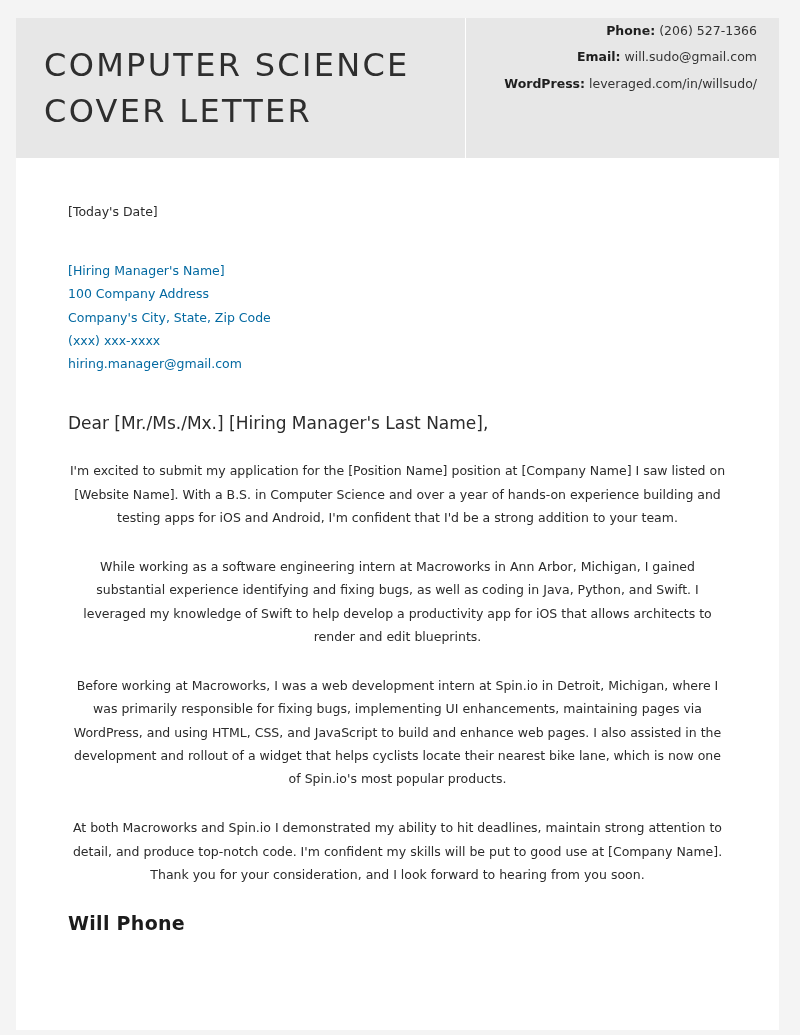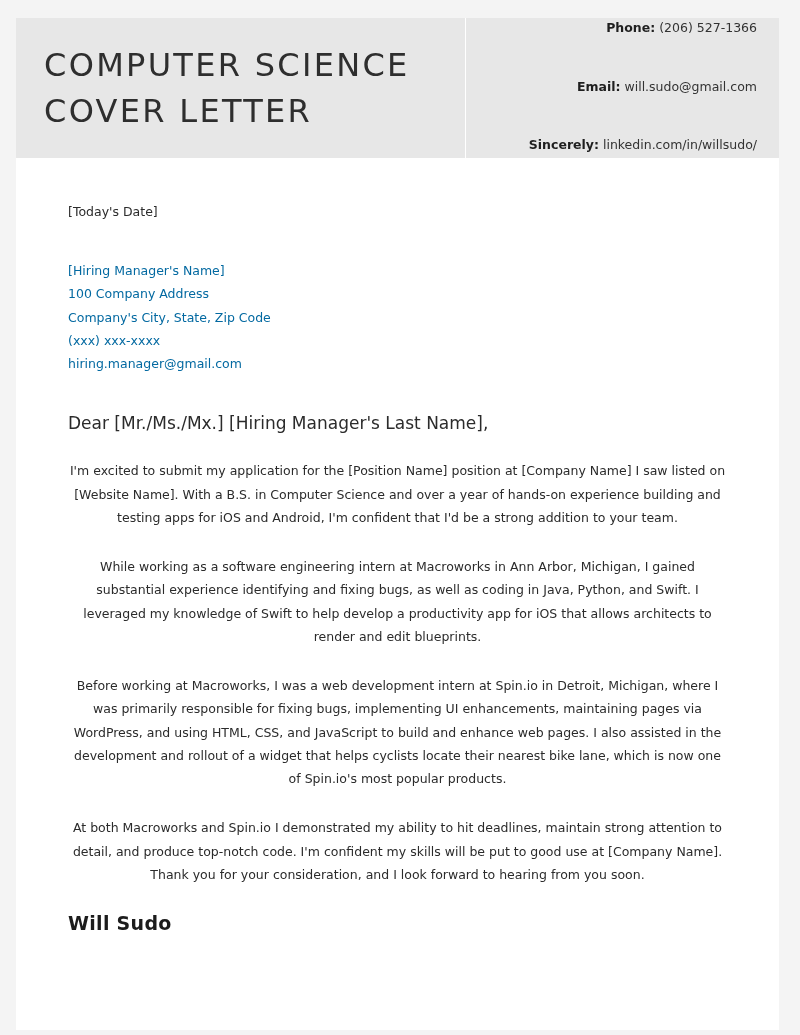--- a/index.html
+++ b/index.html
@@ -42,25 +42,24 @@
     line-height: 1.45;
     color: #2e2e2e;
     font-weight: 400;
     text-transform: uppercase;
     font-family: "DejaVu Sans", sans-serif;
   }
   .header-right {
     flex: 1;
     display: flex;
     flex-direction: column;
-    justify-content: flex-end;
+    justify-content: flex-start;
     align-items: flex-end;
     padding-right: 22px;
     box-sizing: border-box;
-    gap: 32px;
   }
   .contact-line {
     font-size: 12.5px;
     color: #333333;
     line-height: 2.1;
     white-space: nowrap;
   }
   .contact-line .clabel {
     font-weight: bold;
     color: #1f1f1f;
@@ -120,22 +119,22 @@
     <div class="header-right">
       <div class="contact-line">
         <span class="clabel">Phone:</span>
         <span>(206) 527-1366</span>
       </div>
       <div class="contact-line">
         <span class="clabel">Email:</span>
         <span>will.sudo@gmail.com</span>
       </div>
       <div class="contact-line">
-        <span class="clabel">Sincerely:</span>
-        <span>linkedin.com/in/willsudo/</span>
+        <span class="clabel">WordPress:</span>
+        <span>leveraged.com/in/willsudo/</span>
       </div>
     </div>
   </div>
 
   <div class="body">
     <div class="date">[Today's Date]</div>
 
     <div class="recipient">
       <div>[Hiring Manager's Name]</div>
       <div>100 Company Address</div>
@@ -144,16 +143,16 @@
       <div>hiring.manager@gmail.com</div>
     </div>
 
     <div class="salutation">Dear [Mr./Ms./Mx.] [Hiring Manager's Last Name],</div>
 
     <div class="para">I'm excited to submit my application for the [Position Name] position at [Company Name] I saw listed on [Website Name]. With a B.S. in Computer Science and over a year of hands-on experience building and testing apps for iOS and Android, I'm confident that I'd be a strong addition to your team.</div>
     <div class="para">While working as a software engineering intern at Macroworks in Ann Arbor, Michigan, I gained substantial experience identifying and fixing bugs, as well as coding in Java, Python, and Swift. I leveraged my knowledge of Swift to help develop a productivity app for iOS that allows architects to render and edit blueprints.</div>
     <div class="para">Before working at Macroworks, I was a web development intern at Spin.io in Detroit, Michigan, where I was primarily responsible for fixing bugs, implementing UI enhancements, maintaining pages via WordPress, and using HTML, CSS, and JavaScript to build and enhance web pages. I also assisted in the development and rollout of a widget that helps cyclists locate their nearest bike lane, which is now one of Spin.io's most popular products.</div>
     <div class="para">At both Macroworks and Spin.io I demonstrated my ability to hit deadlines, maintain strong attention to detail, and produce top-notch code. I'm confident my skills will be put to good use at [Company Name]. Thank you for your consideration, and I look forward to hearing from you soon.</div>
 
-    <div class="signature">Will Sudo</div>
+    <div class="signature">Will Phone</div>
   </div>
 
 </div>
 
 </body></html>

